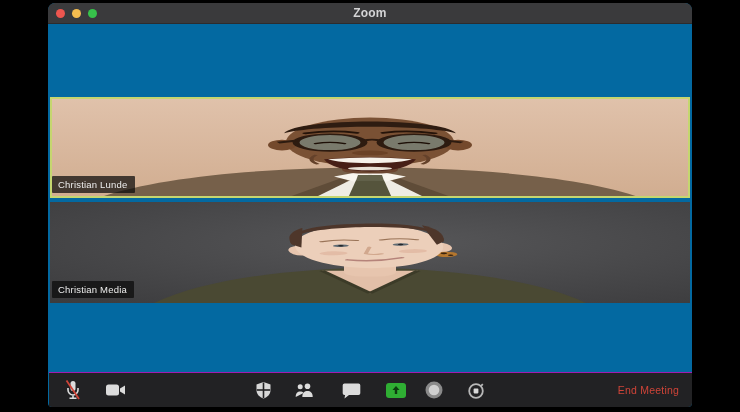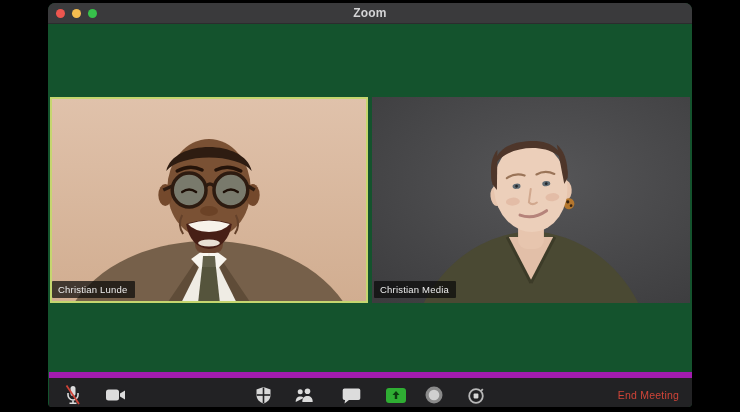--- a/index.html
+++ b/index.html
@@ -2,55 +2,55 @@
 <html><head>
 <meta charset="utf-8">
 <style>
   * { margin:0; padding:0; box-sizing:border-box; }
   html,body { background:#000; }
   body { font-family:"Liberation Sans", sans-serif; }
   .stage { position:relative; width:740px; height:412px; background:#000; overflow:hidden; }
 
   .window {
     position:absolute; left:48px; top:3px; width:644px; height:404px;
-    background:#14532d; border-radius:7px 7px 4px 4px; overflow:hidden;
+    background:#0369a1; border-radius:7px 7px 4px 4px; overflow:hidden;
   }
 
   
   .titlebar {
     position:absolute; top:0; left:0; right:0; height:21px;
     background:#3a3a3c; border-bottom:1px solid #2c2c2e;
     display:flex; align-items:center;
   }
   .lights { position:absolute; left:8px; top:0; height:21px; display:flex; align-items:center; gap:7px; }
   .light { width:9px; height:9px; border-radius:50%; display:inline-block; }
   .titlebar-title {
     width:100%; text-align:center; color:#d4d4d6; font-size:12px; font-weight:700;
     letter-spacing:.2px;
   }
 
   
   .video-grid {
     position:absolute; left:2px; right:2px; top:94px; height:206px;
-    display:flex; gap:4px;
+    display:flex; gap:4px;flex-direction:column;
   }
   .tile { position:relative; flex:1 1 0; overflow:hidden; background:#222; }
   .tile.active { outline:2px solid #c5d66f; outline-offset:-2px; }
   .tile svg { display:block; width:100%; height:100%; }
   .name-label {
     position:absolute; left:2px; bottom:5px;
     background:rgba(10,10,10,.72); color:#ececec;
     font-size:9.5px; line-height:1; padding:4px 7px 4px 6px; border-radius:1px;
     letter-spacing:.2px;
   }
 
   
   .toolbar {
     position:absolute; left:1px; right:0; top:369px; height:35px;
-    background:#222224; border-top:6px solid #a21caf;
+    background:#222224; border-top:1px solid #a21caf;
   }
   .tb-btn {
     position:absolute; top:3px; width:28px; height:28px;
     background:none; border:none; display:flex; align-items:center; justify-content:center;
     cursor:pointer; padding:0;
   }
   .tb-btn svg { display:block; }
   .end-meeting {
     position:absolute; right:11px; top:8px; height:18px;
     background:none; border:none; color:#cf4438; font-size:10.5px;

